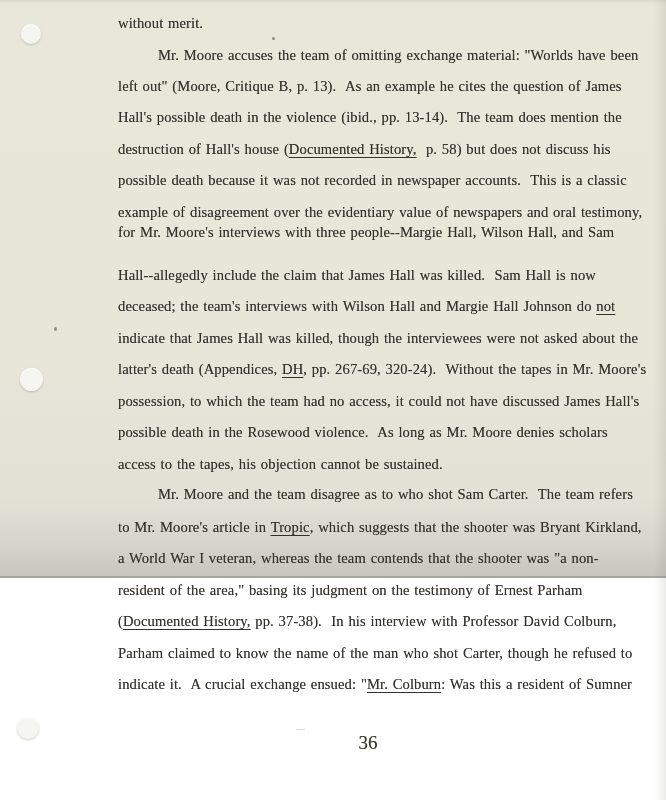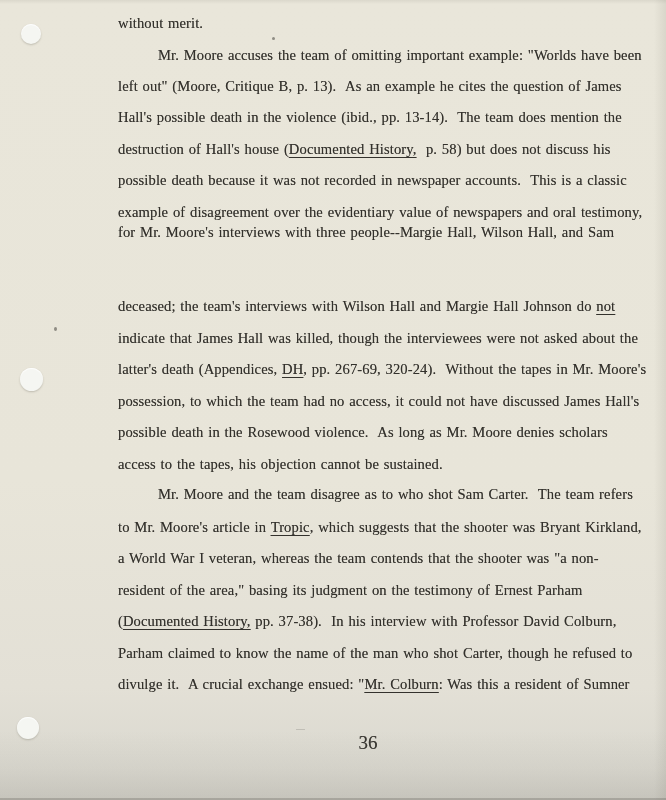--- a/index.html
+++ b/index.html
@@ -6,21 +6,21 @@
     margin: 0;
     padding: 0;
     width: 666px;
     height: 800px;
     overflow: hidden;
     font-family: "Liberation Serif", "DejaVu Serif", serif;
   }
   .page {
     position: absolute;
     left: 0; top: 0;
-    width: 666px; height: 800px;
+    width: 666px; height: 578px;
     background: linear-gradient(180deg,
       #e9e6da 0%,
       #e8e5d9 60%,
       #e3e0d6 86%,
       #dcdad1 94%,
       #d7d5cd 100%);
   }
   .top-shade {
     position: absolute;
     left: 0; top: 0;
@@ -110,36 +110,37 @@
   <div class="punch punch-1"></div>
   <div class="punch punch-2"></div>
   <div class="punch punch-3"></div>
 
   <div class="speck speck-a"></div>
   <div class="speck speck-b"></div>
   <div class="speck speck-c"></div>
 
   <div class="textblock">
       <div class="line" style="top: 0px;"><span>without merit.</span></div>
-      <div class="line indent" style="top: 31.5px;"><span>Mr. Moore accuses the team of omitting important example: "Worlds have been</span></div>
+      <div class="line indent" style="top: 31.5px;"><span>Mr. Moore accuses the team of omitting exchange material: "Worlds have been</span></div>
       <div class="line" style="top: 63px;"><span>left out" (Moore, Critique B, p. 13).  As an example he cites the question of James</span></div>
       <div class="line" style="top: 94.4px;"><span>Hall's possible death in the violence (ibid., pp. 13-14).  The team does mention the</span></div>
       <div class="line" style="top: 125.9px;"><span>destruction of Hall's house (</span><span class="u">Documented History,</span><span>  p. 58) but does not discuss his</span></div>
       <div class="line" style="top: 157.4px;"><span>possible death because it was not recorded in newspaper accounts.  This is a classic</span></div>
       <div class="line" style="top: 188.9px;"><span>example of disagreement over the evidentiary value of newspapers and oral testimony,</span></div>
       <div class="line" style="top: 209px;"><span>for Mr. Moore's interviews with three people--Margie Hall, Wilson Hall, and Sam</span></div>
+      <div class="line" style="top: 251.8px;"><span>Hall--allegedly include the claim that James Hall was killed.  Sam Hall is now</span></div>
       <div class="line" style="top: 283.3px; text-align: right;"><span>deceased; the team's interviews with Wilson Hall and Margie Hall Johnson do </span><span class="u">not</span></div>
       <div class="line" style="top: 314.8px;"><span>indicate that James Hall was killed, though the interviewees were not asked about the</span></div>
       <div class="line" style="top: 346.3px;"><span>latter's death (Appendices, </span><span class="u">DH</span><span>, pp. 267-69, 320-24).  Without the tapes in Mr. Moore's</span></div>
       <div class="line" style="top: 377.8px;"><span>possession, to which the team had no access, it could not have discussed James Hall's</span></div>
       <div class="line" style="top: 409.2px;"><span>possible death in the Rosewood violence.  As long as Mr. Moore denies scholars</span></div>
       <div class="line" style="top: 440.7px;"><span>access to the tapes, his objection cannot be sustained.</span></div>
       <div class="line indent" style="top: 471px;"><span>Mr. Moore and the team disagree as to who shot Sam Carter.  The team refers</span></div>
       <div class="line" style="top: 503.7px;"><span>to Mr. Moore's article in </span><span class="u">Tropic</span><span>, which suggests that the shooter was Bryant Kirkland,</span></div>
       <div class="line" style="top: 535.2px; text-align: center;"><span>a World War I veteran, whereas the team contends that the shooter was "a non-</span></div>
       <div class="line" style="top: 566.6px;"><span>resident of the area," basing its judgment on the testimony of Ernest Parham</span></div>
       <div class="line" style="top: 598.1px;"><span>(</span><span class="u">Documented History,</span><span> pp. 37-38).  In his interview with Professor David Colburn,</span></div>
       <div class="line" style="top: 629.6px;"><span>Parham claimed to know the name of the man who shot Carter, though he refused to</span></div>
-      <div class="line" style="top: 661.1px;"><span>divulge it.  A crucial exchange ensued: "</span><span class="u">Mr. Colburn</span><span>: Was this a resident of Sumner</span></div>
+      <div class="line" style="top: 661.1px;"><span>indicate it.  A crucial exchange ensued: "</span><span class="u">Mr. Colburn</span><span>: Was this a resident of Sumner</span></div>
     </div>
 
   <div class="pagenum">36</div>
 </div>
 
 </body></html>

